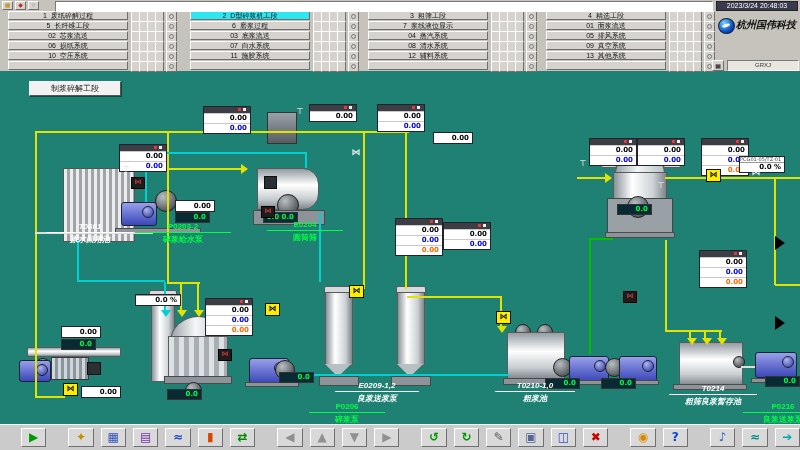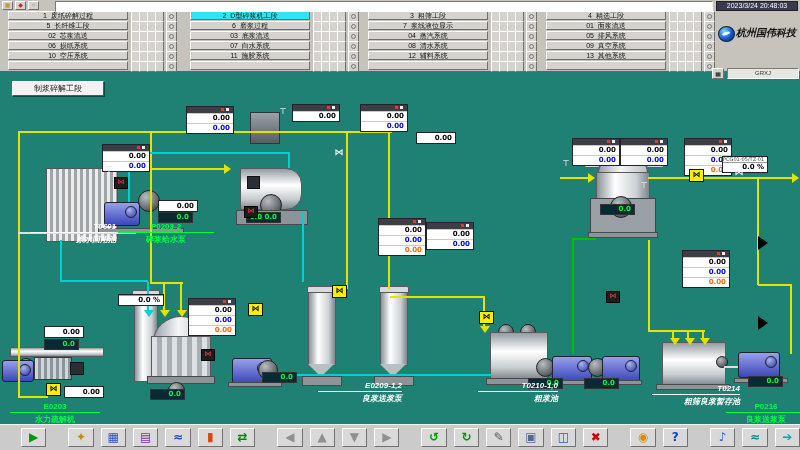--- a/index.html
+++ b/index.html
@@ -19,32 +19,32 @@
   .mrow{position:relative;height:9px;margin-bottom:1px;}
   .mbtn{position:absolute;left:0;top:0;width:120px;height:9px;background:#d6d3ce;border:1px solid;
        border-color:#fff #6f6f6f #6f6f6f #fff;font-size:7px;line-height:8px;text-align:center;
        font-family:inherit;padding:0;color:#111;overflow:hidden;white-space:nowrap;}
   .mbtn.sel{background:#2ee6f0;}
   .mcell{position:absolute;top:0;width:7px;height:9px;background:#d6d3ce;border:1px solid;
        border-color:#fff #6f6f6f #6f6f6f #fff;}
   .mind{position:absolute;top:0;left:158px;width:9px;height:9px;background:#d6d3ce;border:1px solid;
        border-color:#fff #6f6f6f #6f6f6f #fff;}
   .mind::after{content:"";position:absolute;left:2px;top:2px;width:3px;height:3px;border:1px solid #777;border-radius:50%;}
-  #brandpanel{position:absolute;left:712px;top:12px;width:88px;height:59px;}
+  #brandpanel{position:absolute;left:712px;top:4px;width:88px;height:59px;}
   #logo{position:absolute;left:6px;top:3px;width:15px;height:14px;border-radius:50%;
        background:radial-gradient(circle at 35% 30%,#7fd4ff,#0b50c8 60%,#062a70);border:1px solid #123;}
   #logo::after{content:"";position:absolute;left:3px;top:5px;width:8px;height:3px;background:#fff;border-radius:50%;transform:rotate(-20deg);}
   #company{position:absolute;left:24px;top:3px;width:64px;font:bold italic 10px "Liberation Serif","DejaVu Serif",serif;color:#111;}
   #sessbtn{position:absolute;left:0px;top:45px;width:12px;height:11px;background:#d6d3ce;border:1px solid;
        border-color:#fff #6f6f6f #6f6f6f #fff;font-size:6px;padding:0;}
   #sessfield{position:absolute;left:15px;top:45px;width:70px;height:9px;background:#e9e6e0;border:1px solid;
        border-color:#7a7a7a #fff #fff #7a7a7a;font-size:6px;line-height:9px;text-align:center;color:#333;}
   
   #teal{position:absolute;left:0;top:71px;width:800px;height:353px;background:#1e8173;}
-  #process{position:absolute;left:0;top:0;width:656px;height:450px;z-index:10;}
+  #process{position:absolute;left:17px;top:0;width:656px;height:450px;z-index:10;}
   #titlebtn{position:absolute;left:12px;top:81px;width:92px;height:15px;background:#f2f2f2;border:1px solid;
        border-color:#fff #555 #555 #fff;box-shadow:1px 1px 0 #0a4a40;font-size:8px;line-height:13px;
        text-align:center;padding:0;color:#222;font-family:inherit;}
   .eq{position:absolute;}
   .tank-striped{background:repeating-linear-gradient(90deg,#ececec 0 3px,#9fa4a8 3px 6px);border:1px solid #555;}
   .cyl{background:linear-gradient(90deg,#8a9298,#ffffff 35%,#ccd2d5 75%,#7e868c);border:1px solid #5a5a5a;}
   .cyl-h{background:linear-gradient(180deg,#949ca2,#ffffff 40%,#c8cdd0 75%,#7e868c);border:1px solid #5a5a5a;}
   .dome{background:linear-gradient(90deg,#9aa2a8,#f4f6f7 45%,#b9c0c4);border:1px solid #5a5a5a;
        border-radius:50% 50% 0 0 / 100% 100% 0 0;}
   .ribbed{background:repeating-linear-gradient(90deg,#dde1e4 0 5px,#a7afb4 5px 10px);border:1px solid #5a5a5a;}
@@ -74,21 +74,21 @@
   .pct .pt{font:5px "DejaVu Sans",sans-serif;line-height:5px;color:#444;overflow:hidden;white-space:nowrap;border-bottom:1px solid #999;}
   .pct .pv{font:bold 7px "DejaVu Sans",sans-serif;text-align:right;padding-right:3px;line-height:9px;}
   .valve{position:absolute;text-align:center;z-index:13;}
   .v-sol{width:13px;height:11px;background:#ffee00;border:1px solid #111;color:#000;font:bold 8px "DejaVu Sans",sans-serif;line-height:10px;}
   .v-dark{width:12px;height:10px;background:#1d1d1d;border:1px solid #000;color:#d03a3a;font:bold 7px "DejaVu Sans",sans-serif;line-height:9px;}
   .v-bfly{width:14px;height:10px;color:#f2f2f2;font:bold 9px "DejaVu Sans",sans-serif;line-height:10px;}
   .v-man{width:10px;height:9px;color:#e2e2e2;font:bold 9px "DejaVu Sans",sans-serif;line-height:9px;}
   .eqlab{position:absolute;text-align:center;font:bold 8px "Liberation Sans","DejaVu Sans",sans-serif;z-index:12;}
   .eqlab .code{display:block;border-bottom:1px solid currentColor;padding-bottom:1px;}
   .eqlab .nm{display:block;padding-top:1px;}
-  .lab-w{color:#fff;font-style:italic;text-align:right;}
+  .lab-w{color:#fff;font-style:italic;}
   .lab-g{color:#00ff41;}
   
   #toolbar{position:absolute;left:0;top:424px;width:800px;height:26px;background:#cbcbcb;
        border-top:1px solid #f2f2f2;z-index:30;display:flex;align-items:center;padding-left:14px;box-sizing:border-box;}
   .tb{width:26px;height:19px;background:#d9d9d9;border:1px solid;border-color:#fff #707070 #707070 #fff;
       margin-left:7px;font-size:12px;line-height:17px;text-align:center;padding:0;font-family:"DejaVu Sans",sans-serif;}
   .tb.grp{margin-left:22px;}
 </style>
 </head>
 <body>
@@ -553,23 +553,27 @@
       <div class="run" style="left: 584px; top: 378px; width: 30px; height: 9px;">0.0</div>
       <div class="run" style="left: 748px; top: 376px; width: 30px; height: 9px;">0.0</div>
       <div class="eqlab lab-w" style="left: 30px; top: 222px; width: 86px;">
         <span class="code">T0601</span>
         <span class="nm">原水回用池</span>
       </div>
       <div class="eqlab lab-g" style="left: 118px; top: 222px; width: 96px;">
         <span class="code">P0203-2</span>
         <span class="nm">碎浆给水泵</span>
       </div>
-      <div class="eqlab lab-g" style="left: 10px; top: 402px; width: 90px;">
-        <span class="code">E0203</span>
-        <span class="nm">水力疏解机</span>
+      <div class="eqlab lab-g" style="left: 292px; top: 402px; width: 76px;">
+        <span class="code">P0206</span>
+        <span class="nm">碎浆泵</span>
+      </div>
+      <div class="eqlab lab-g" style="left: 250px; top: 220px; width: 76px;">
+        <span class="code">E0204</span>
+        <span class="nm">圆筒筛</span>
       </div>
       <div class="eqlab lab-w" style="left: 318px; top: 381px; width: 84px;">
         <span class="code">E0209-1,2</span>
         <span class="nm">良浆送浆泵</span>
       </div>
       <div class="eqlab lab-w" style="left: 478px; top: 381px; width: 80px;">
         <span class="code">T0210-1,0</span>
         <span class="nm">粗浆池</span>
       </div>
       <div class="eqlab lab-w" style="left: 652px; top: 384px; width: 88px;">

